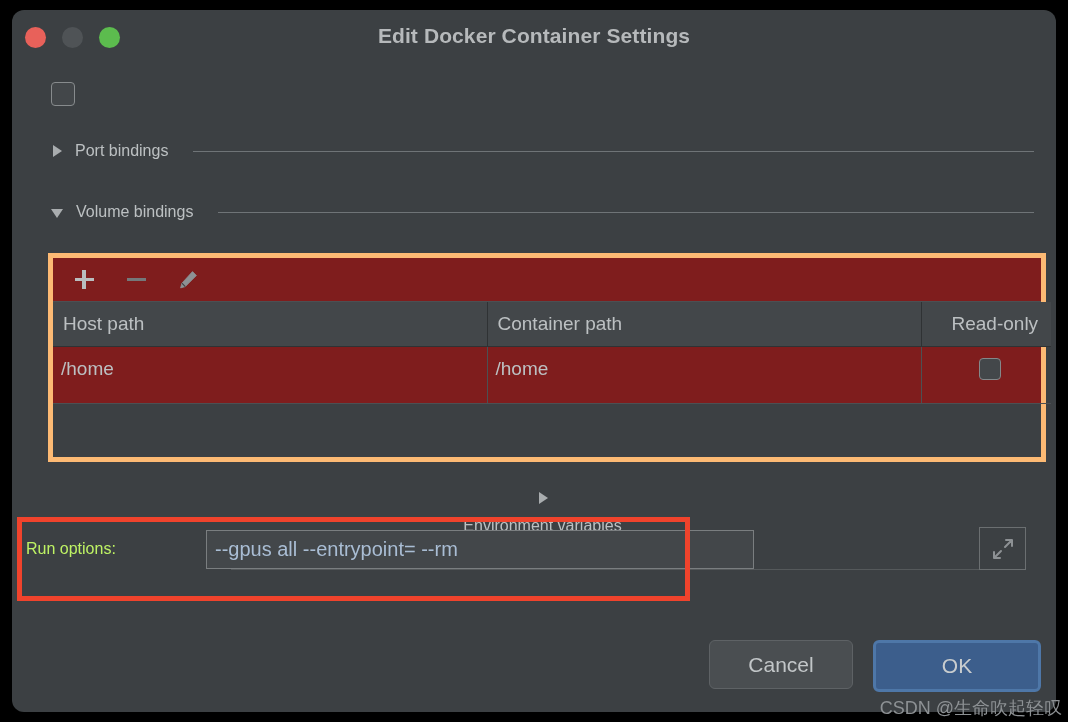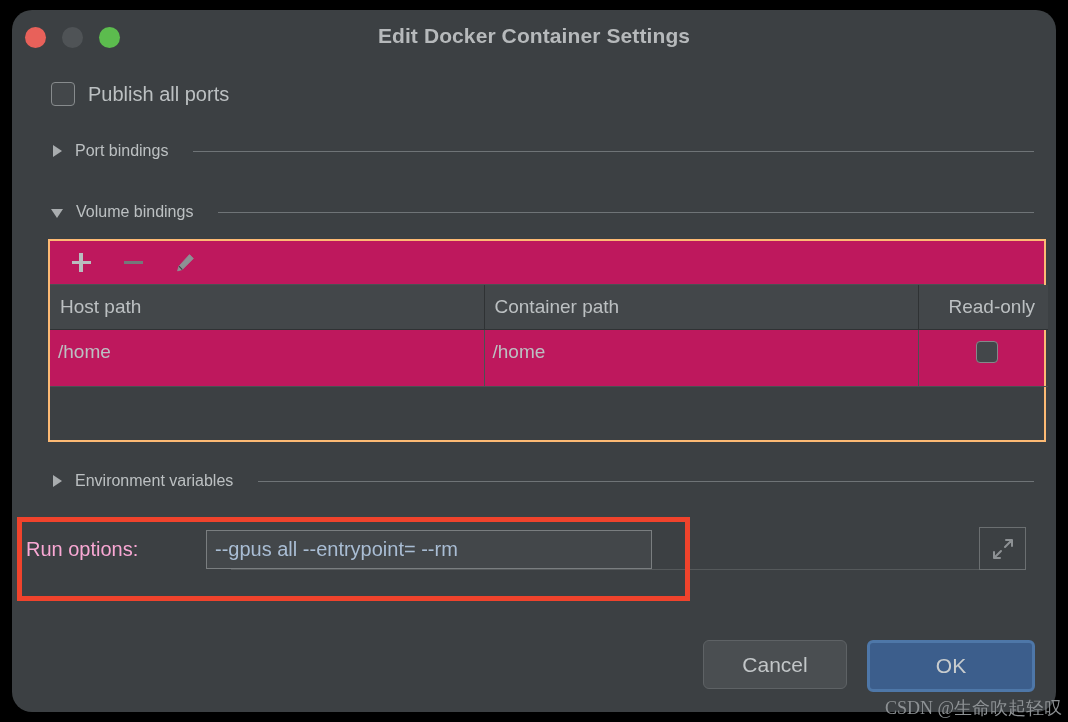--- a/index.html
+++ b/index.html
@@ -12,21 +12,21 @@
     overflow: hidden;
   }
 
   #window {
     position: absolute;
     left: 12px;
     top: 10px;
     width: 1044px;
     height: 702px;
     background: #3c4043;
-    border-radius: 20px;
+    border-radius: 12px;
     overflow: hidden;
   }
 
   
   #titlebar {
     position: relative;
     height: 54px;
   }
   .traffic {
     position: absolute;
@@ -109,29 +109,29 @@
   .section-rule {
     flex: 1 1 auto;
     height: 1px;
     background: #6f7477;
     margin-left: 12px;
     margin-right: 0;
   }
 
   #port-bindings-section { margin-top: 36px; }
   #volume-bindings-section { margin-top: 43px; text-align: right; }
-  #env-vars-section { margin-top: 0; }
+  #env-vars-section { margin-top: 0; flex-direction: column; }
 
   
   #table-block {
-    margin-top: 18px;
+    margin-top: 32px;
     margin-left: 14px;
     width: 998px;
-    border: 2px solid #fdba74;
-    background: #be185d;
+    border: 5px solid #fdba74;
+    background: #7f1d1d;
   }
   #table-toolbar {
     height: 44px;
     display: flex;
     align-items: center;
     gap: 26px;
     padding-left: 18px;
     border-bottom: 1px solid #4c5053;
   }
   .tbtn {
@@ -202,28 +202,28 @@
   #run-options-row {
     position: absolute;
     left: 14px;
     top: 511px;
     width: 1000px;
     height: 56px;
     display: flex;
     align-items: center;
   }
   #run-options-label {
-    font-size: 20px;
-    color: #f9a8d4;
+    font-size: 16px;
+    color: #bef264;
     width: 180px;
     flex: none;
     padding-left: 0px;
   }
   #run-options-input {
-    width: 446px;
+    width: 548px;
     height: 39px;
     background: #43474a;
     border: 1px solid #7a7e80;
     color: #a9bdd4;
     font-size: 20px;
     font-family: "Liberation Sans", sans-serif;
     padding: 0 8px;
     outline: none;
   }
   #run-options-expand {
@@ -262,21 +262,21 @@
   #footer {
     position: absolute;
     left: 0;
     top: 630px;
     width: 1044px;
     height: 72px;
     display: flex;
     justify-content: flex-end;
     align-items: flex-start;
     gap: 20px;
-    padding-right: 21px;
+    padding-right: 15px;
   }
   .dlg-btn {
     font-size: 21px;
     font-family: "Liberation Sans", sans-serif;
     border-radius: 6px;
     cursor: pointer;
     outline: none;
   }
   #cancel-button {
     width: 144px;
@@ -293,41 +293,40 @@
     color: #c8ccce;
   }
 
   
   #watermark {
     position: absolute;
     right: 6px;
     bottom: 2px;
     font-size: 18px;
     color: #8d9194;
-    font-family: Liberation Serif, serif;
+    font-family: Liberation Sans, sans-serif;
     white-space: nowrap;
   }
 </style>
 </head>
 <body>
 
 <div id="window">
 
   <div id="titlebar">
     <div class="traffic" id="tl-close"></div>
     <div class="traffic" id="tl-min"></div>
     <div class="traffic" id="tl-max"></div>
     <div id="window-title">Edit Docker Container Settings</div>
   </div>
 
   <div id="content">
 
     <div id="publish-row">
       <div class="checkbox"></div>
-      <div class="cb-label">Publish all ports</div>
     </div>
 
     <div class="section" id="port-bindings-section">
       <span class="tri collapsed"></span>
       <span class="section-label">Port bindings</span>
       <span class="section-rule"></span>
     </div>
 
     <div class="section" id="volume-bindings-section">
       <span class="tri expanded"></span>

